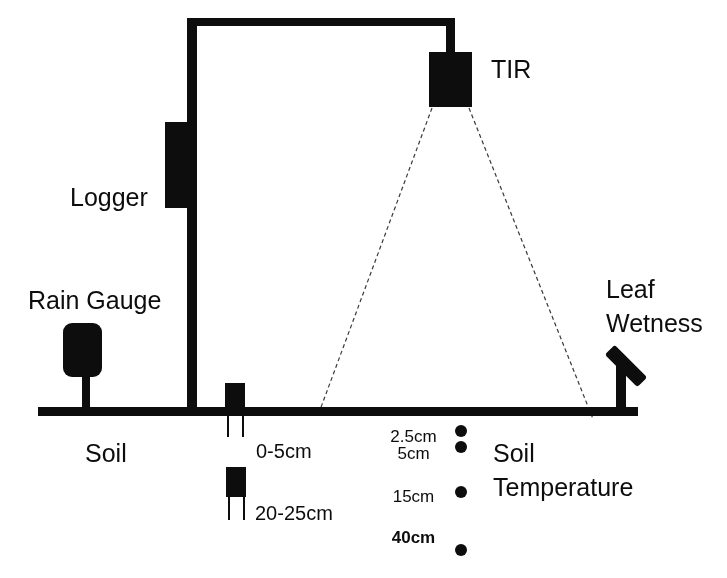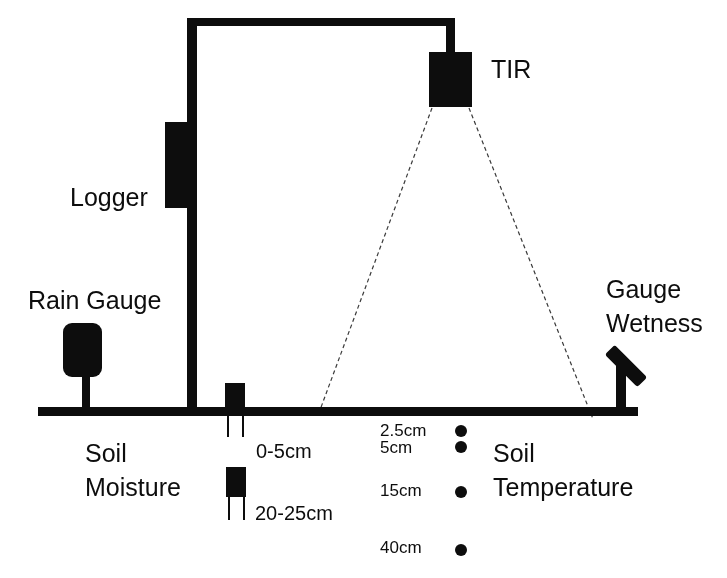--- a/index.html
+++ b/index.html
@@ -73,30 +73,31 @@
     line-height: 22px;
     white-space: nowrap;
   }
   .lbl-d1 { left: 256px; top: 440px; }
   .lbl-d2 { left: 255px; top: 502px; }
 
   .temp-depth-lbl {
     position: absolute;
     width: 67px;
     left: 380px;
-    text-align: left;
+    text-align: center;
     color: var(--ink, #0d0d0d);
     font-size: 17px;
     line-height: 18px;
     white-space: nowrap;
+    margin-top: 6px;
   }
   .lbl-t1 { top: 422px; }
   .lbl-t2 { top: 439px; }
   .lbl-t3 { top: 482px; }
-  .lbl-t4 { top: 539px; }
+  .lbl-t4 { top: 523px; font-weight: bold; }
 
   .fov-svg { position: absolute; left: 0; top: 0; pointer-events: none; }
 </style>
 </head>
 <body>
 
 <div class="scene" style="--ink: #0d0d0d; --bg: #ffffff;">
 
   <svg class="fov-svg" width="727" height="578" viewBox="0 0 727 578">
     <line x1="432" y1="108" x2="320" y2="410" stroke="#3a3a3a" stroke-width="1.2" stroke-dasharray="4 3"></line>
@@ -126,27 +127,26 @@
   <div class="abs temp-dot dot-1"></div>
   <div class="abs temp-dot dot-2"></div>
   <div class="abs temp-dot dot-3"></div>
   <div class="abs temp-dot dot-4"></div>
 
   <div class="lbl lbl-logger">Logger</div>
   <div class="lbl lbl-tir">TIR</div>
   <div class="lbl lbl-rain-gauge">Rain Gauge</div>
 
   <div class="lbl lbl-leaf">
-    <span style="display:block">Gauge</span>
+    <span style="display:block">Leaf</span>
     <span style="display:block">Wetness</span>
   </div>
 
   <div class="lbl lbl-soil-moist">
     <span style="display:block">Soil</span>
-    <span style="display:block">Moisture</span>
   </div>
 
   <div class="lbl lbl-soil-temp">
     <span style="display:block">Soil</span>
     <span style="display:block">Temperature</span>
   </div>
 
   <div class="depth-lbl lbl-d1">0-5cm</div>
   <div class="depth-lbl lbl-d2">20-25cm</div>
 

